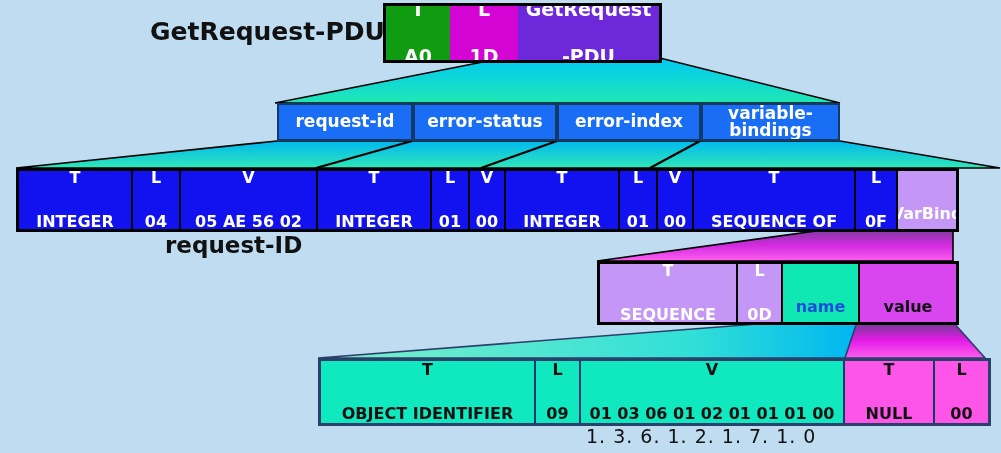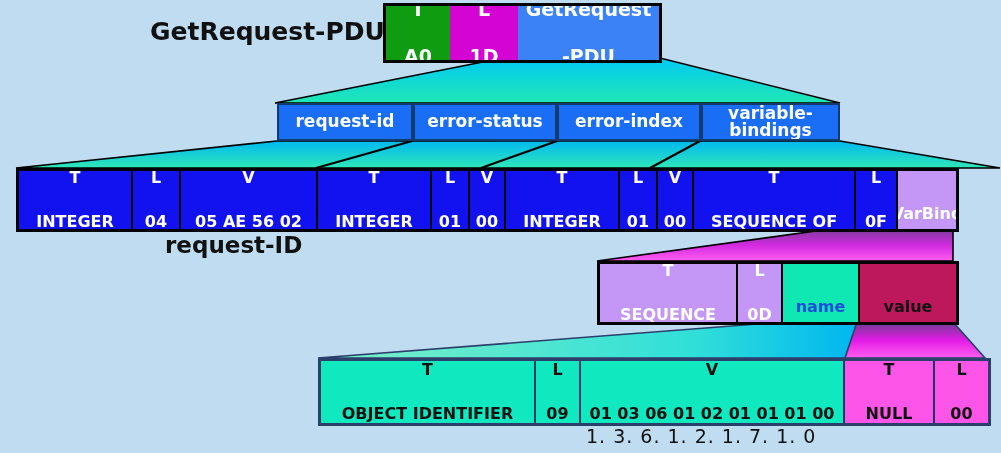--- a/index.html
+++ b/index.html
@@ -34,21 +34,21 @@
     font-weight: bold;
     overflow: hidden;
   }
   .cell .t { display: block; }
   .cell .v { display: block; margin-top: 28px; }
 
   
   .r1 { font-size: 19px; }
   .r1.green  { background:#109c10; color:#ffffff; }
   .r1.mag    { background:#d405d4; color:#ffffff; }
-  .r1.blue   { background:#3b82f6; color:#ffffff;align-items:center; }
+  .r1.blue   { background:#6d28d9; color:#ffffff;align-items:center; }
 
   .outline-black { border: 3px solid #000; }
 
   
   .title-label {
     position: absolute;
     font-size: 25px;
     font-weight: bold;
     color: #111;
     white-space: nowrap;
@@ -75,21 +75,21 @@
   .r3.violet {
     background: #c496f5;
     color: #ffffff;
     border-right: none;
   }
 
   
   .r4 { font-size: 16px; border-right: 2px solid #000; }
   .r4.violet { background:#c496f5; color:#ffffff; }
   .r4.teal   { background:#10e8b4; color:#1d4ed8; }
-  .r4.pink   { background:#be185d; color:#111111; border-right:none; }
+  .r4.pink   { background:#d946ef; color:#111111; border-right:none; }
 
   
   .r5 { font-size: 16px; border-right: 2px solid #123a6b; }
   .r5.teal { background:#10e8c0; color:#111111; }
   .r5.pink { background:#fc55e8; color:#111111; }
   .r5.last { border-right: none; }
 
   .frame-navy { border: 3px solid #2b3f6b; }
 
   .oid-label {

